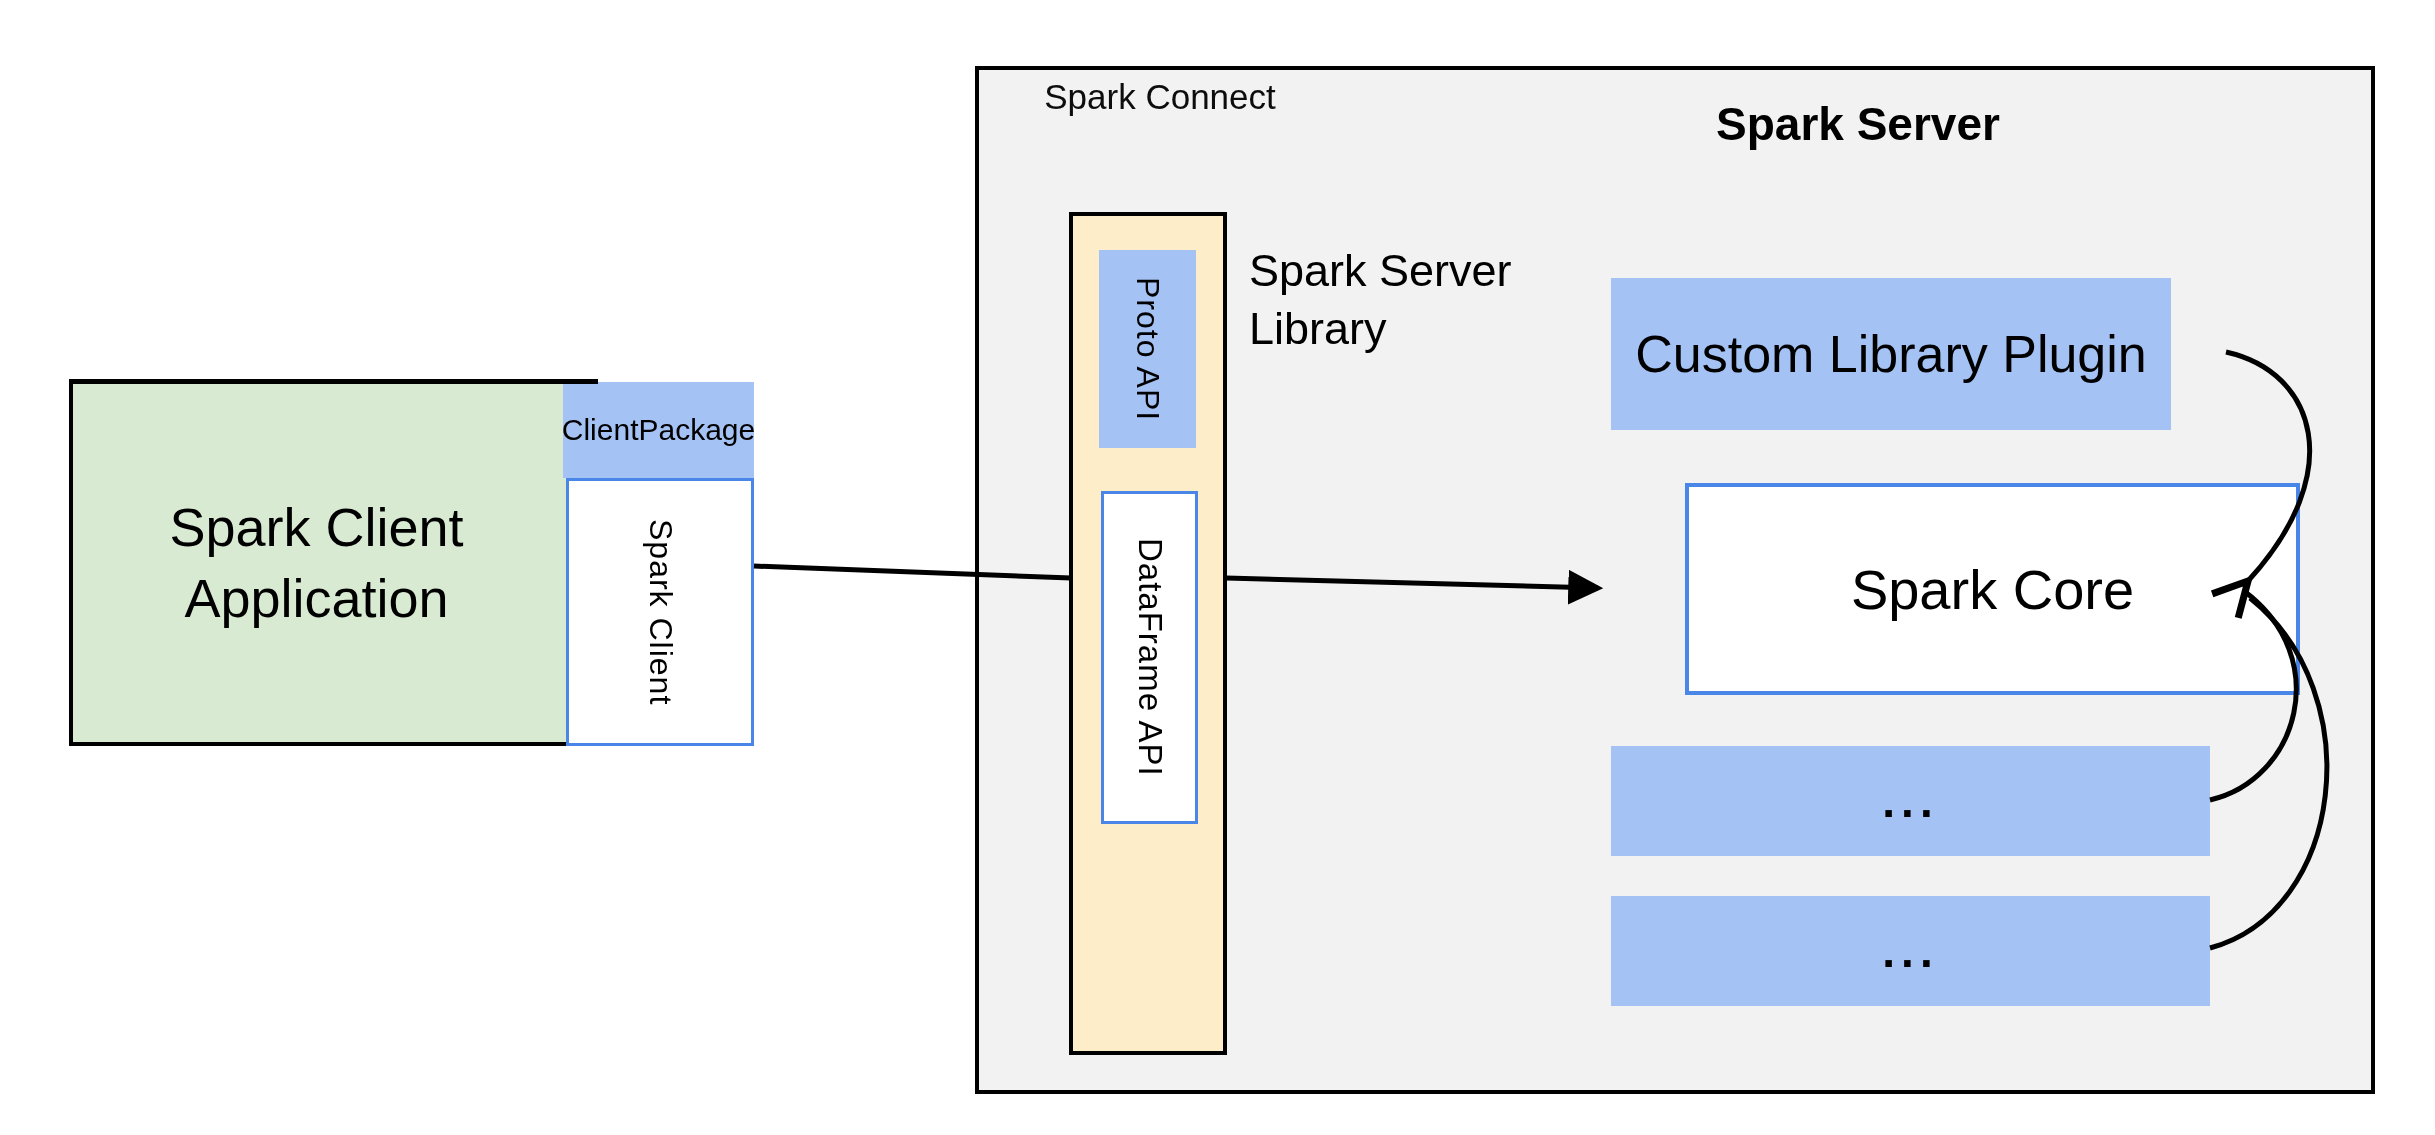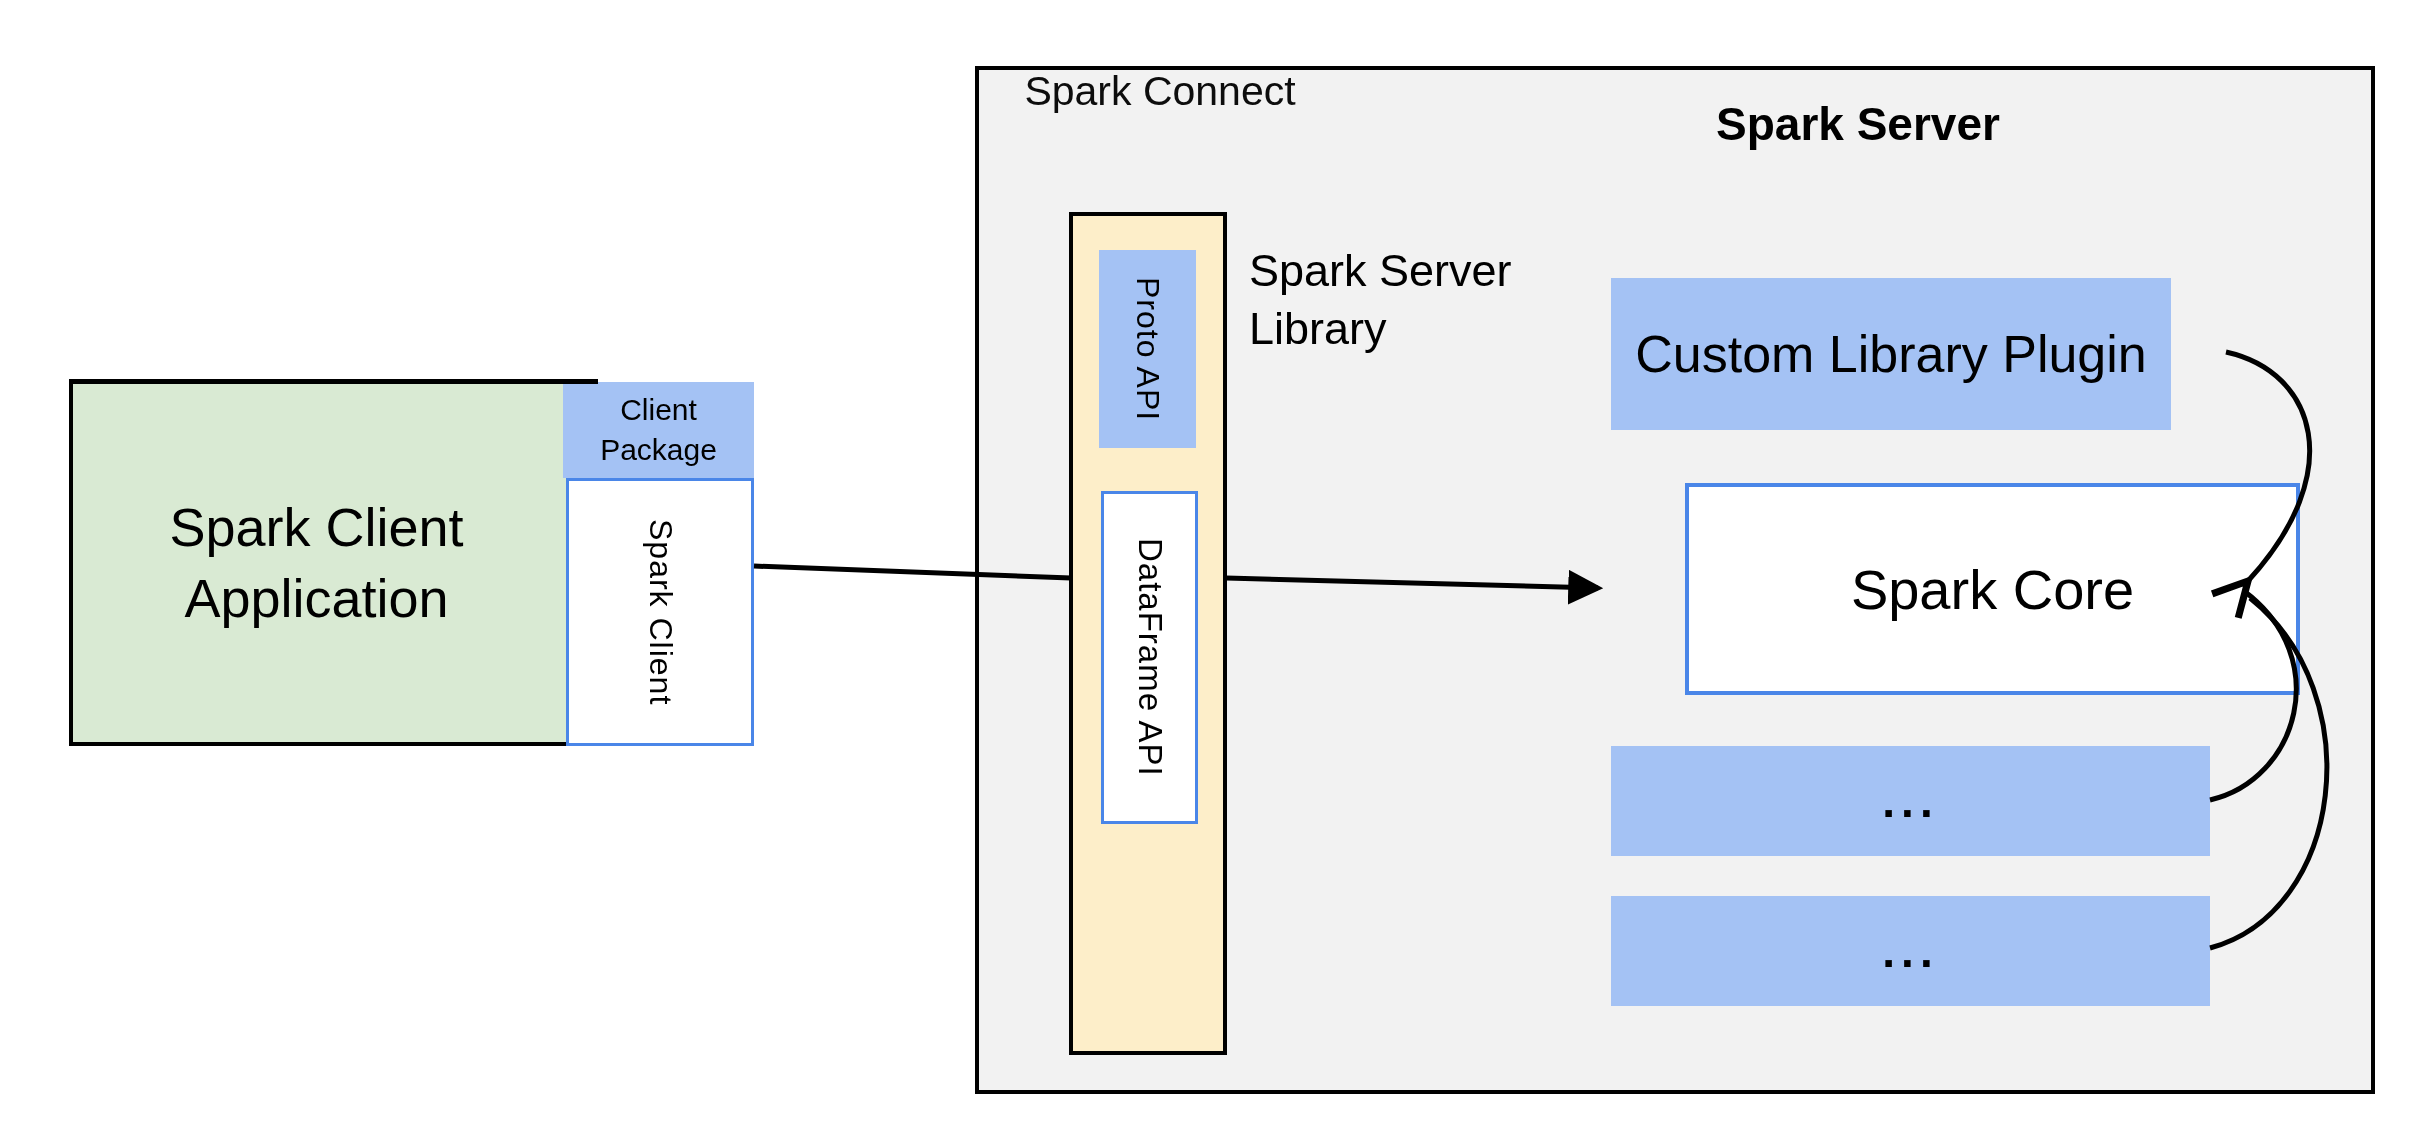--- a/index.html
+++ b/index.html
@@ -17,23 +17,23 @@
   .abs { position: absolute; }
 
   
   .server-box {
     left: 975px; top: 66px; width: 1400px; height: 1028px;
     background: #f2f2f2;
     border: 4px solid #000000;
   }
 
   .connect-api-label {
-    left: 982px; top: 62px; width: 356px;
-    text-align: center;
-    font-size: 41px; line-height: 58px;
+    left: 982px; top: 68px; width: 356px;
+    text-align: center;
+    font-size: 35px; line-height: 58px;
     color: #0d0d0d;
   }
 
   .server-title {
     left: 1608px; top: 98px; width: 500px;
     text-align: center;
     font-size: 46px; line-height: 52px;
     font-weight: bold;
   }
 
@@ -111,21 +111,21 @@
   }
   
   .client-topline {
     left: 69px; top: 379px; width: 529px; height: 5px;
     background: #000000;
   }
 
   .package-box {
     left: 563px; top: 382px; width: 191px; height: 96px;
     background: #a4c2f4;
-    display: flex; flex-direction: column;
+    display: flex; flex-direction: row;
     align-items: center; justify-content: center;
     font-size: 30px; line-height: 40px;
     text-align: center;
   }
 
   .spark-client-box {
     left: 566px; top: 478px; width: 188px; height: 268px;
     background: #ffffff;
     border: 3px solid #4a86e8;
     display: flex; align-items: center; justify-content: center;

